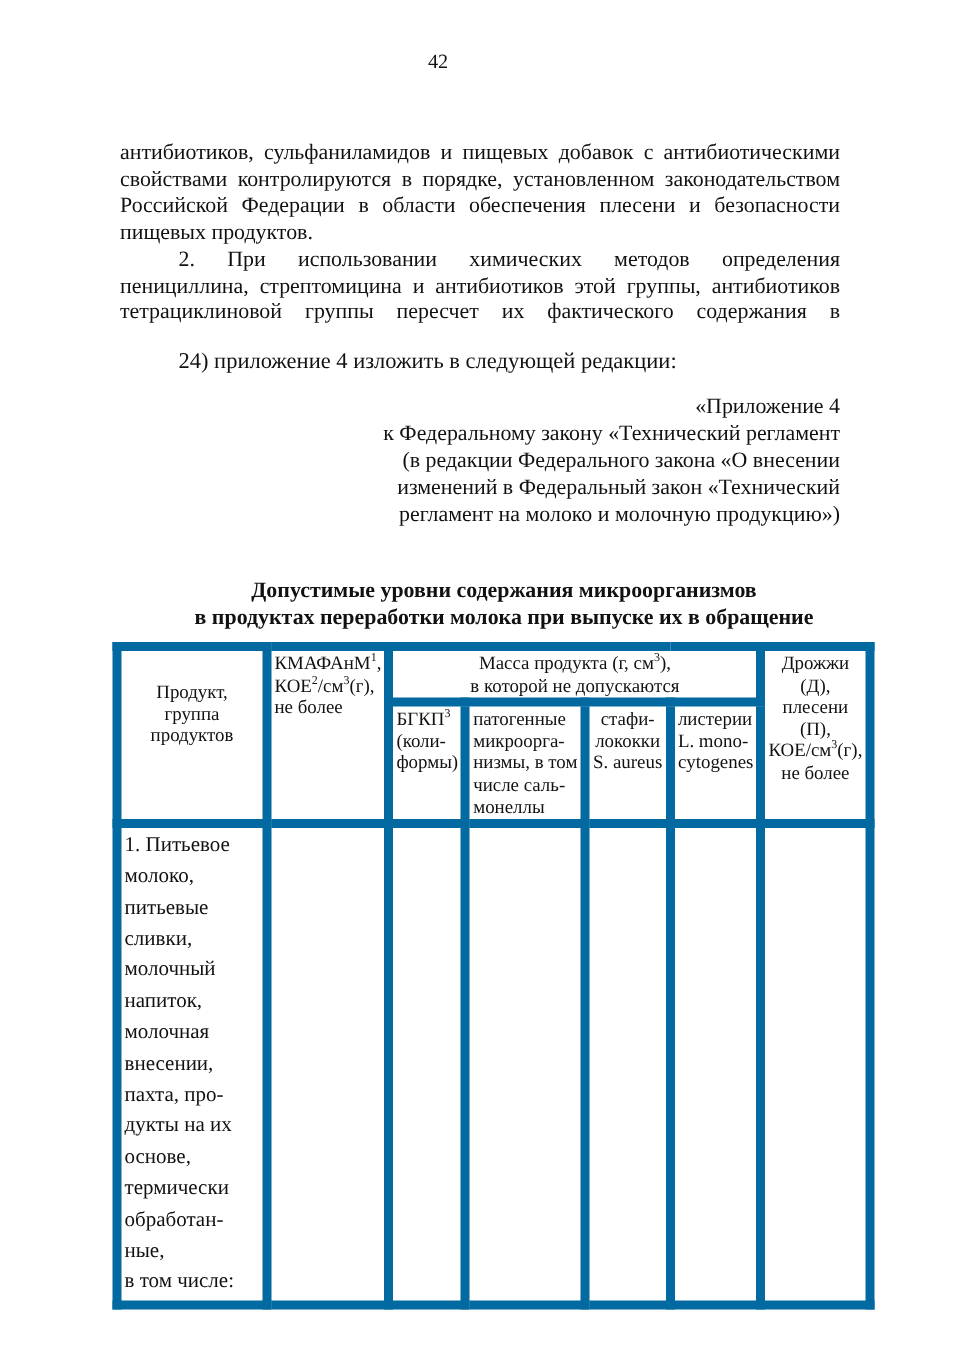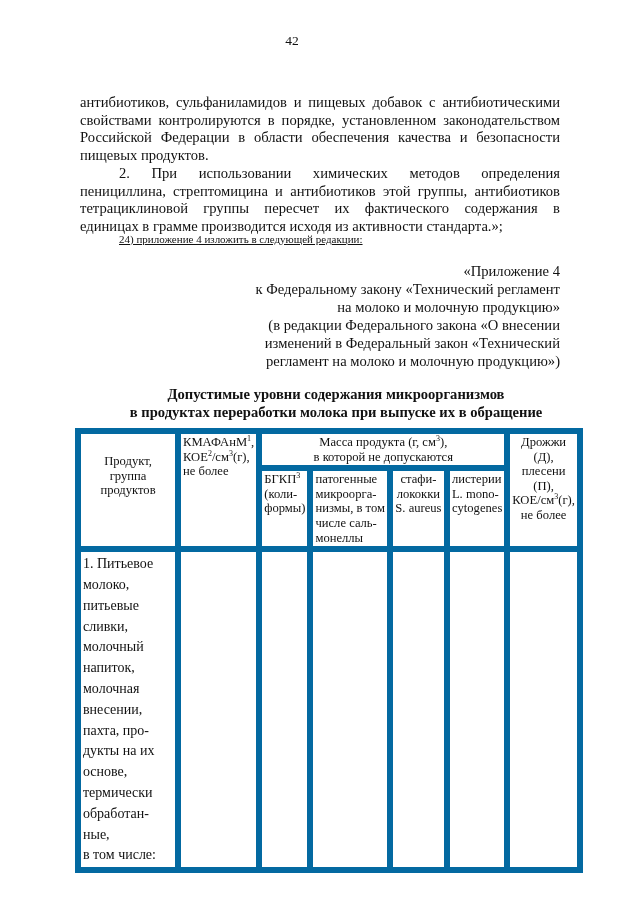--- a/index.html
+++ b/index.html
@@ -13,21 +13,21 @@
     font-size: 13.5px;
   }
   .para {
     position: absolute; left: 80px; width: 480px;
     font-size: 14.6px; line-height: 17.6px;
     text-align: justify; text-align-last: left; margin-top: 24px;
   }
   .para .line { display: block; text-align: justify; text-align-last: justify; white-space: nowrap; }
   .para .line.last { text-align-last: left; }
   .indent { padding-left: 39px; }
-  .item24 { position: absolute; left: 119px; top: 233px; font-size: 11px; text-decoration: underline; }
+  .item24 { position: absolute; left: 119px; top: 233px; font-size: 15px; }
   .appendix {
     position: absolute; right: 80px; top: 262px; text-align: right;
     font-size: 14.6px; line-height: 18px;
   }
   .appendix .line { display: block; white-space: nowrap; }
   .table-title {
     position: absolute; left: 16px; width: 640px; top: 385px; text-align: center;
     font-weight: bold; font-size: 14.6px; line-height: 18px;
   }
   .table-title .line { display: block; }
@@ -45,37 +45,35 @@
   .norms .hline { display: block; white-space: nowrap; }
 </style>
 </head>
 <body>
 
 <div class="page-num">42</div>
 
 <div class="para" style="top:70px;">
   <span class="line">антибиотиков, сульфаниламидов и пищевых добавок с антибиотическими</span>
   <span class="line">свойствами контролируются в порядке, установленном законодательством</span>
-  <span class="line">Российской Федерации в области обеспечения качества и безопасности</span>
+  <span class="line">Российской Федерации в области обеспечения плесени и безопасности</span>
   <span class="line last">пищевых продуктов.</span>
 </div>
 
 <div class="para" style="top:141px;">
   <span class="line indent">2. При использовании химических методов определения</span>
   <span class="line">пенициллина, стрептомицина и антибиотиков этой группы, антибиотиков</span>
   <span class="line">тетрациклиновой группы пересчет их фактического содержания в</span>
-  <span class="line last">единицах в грамме производится исходя из активности стандарта.»;</span>
 </div>
 
 <div class="item24">24) приложение 4 изложить в следующей редакции:</div>
 
 <div class="appendix">
   <span class="line">«Приложение 4</span>
   <span class="line">к Федеральному закону «Технический регламент</span>
-  <span class="line">на молоко и молочную продукцию»</span>
   <span class="line">(в редакции Федерального закона «О внесении</span>
   <span class="line">изменений в Федеральный закон «Технический</span>
   <span class="line">регламент на молоко и молочную продукцию»)</span>
 </div>
 
 <div class="table-title">
   <span class="line">Допустимые уровни содержания микроорганизмов</span>
   <span class="line">в продуктах переработки молока при выпуске их в обращение</span>
 </div>
 

